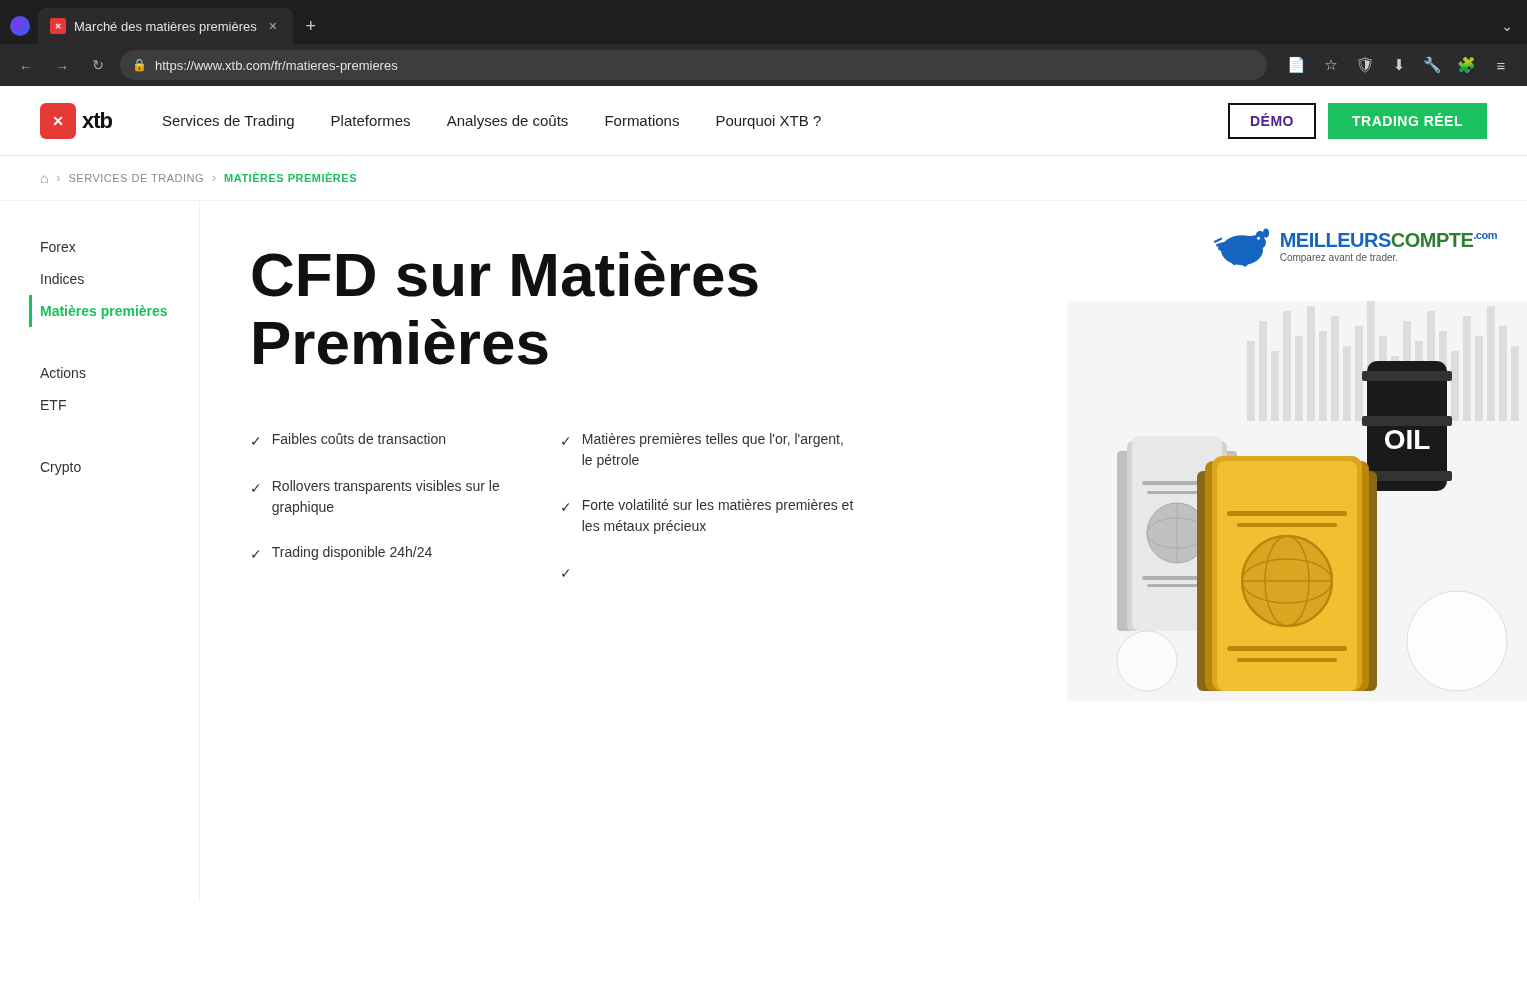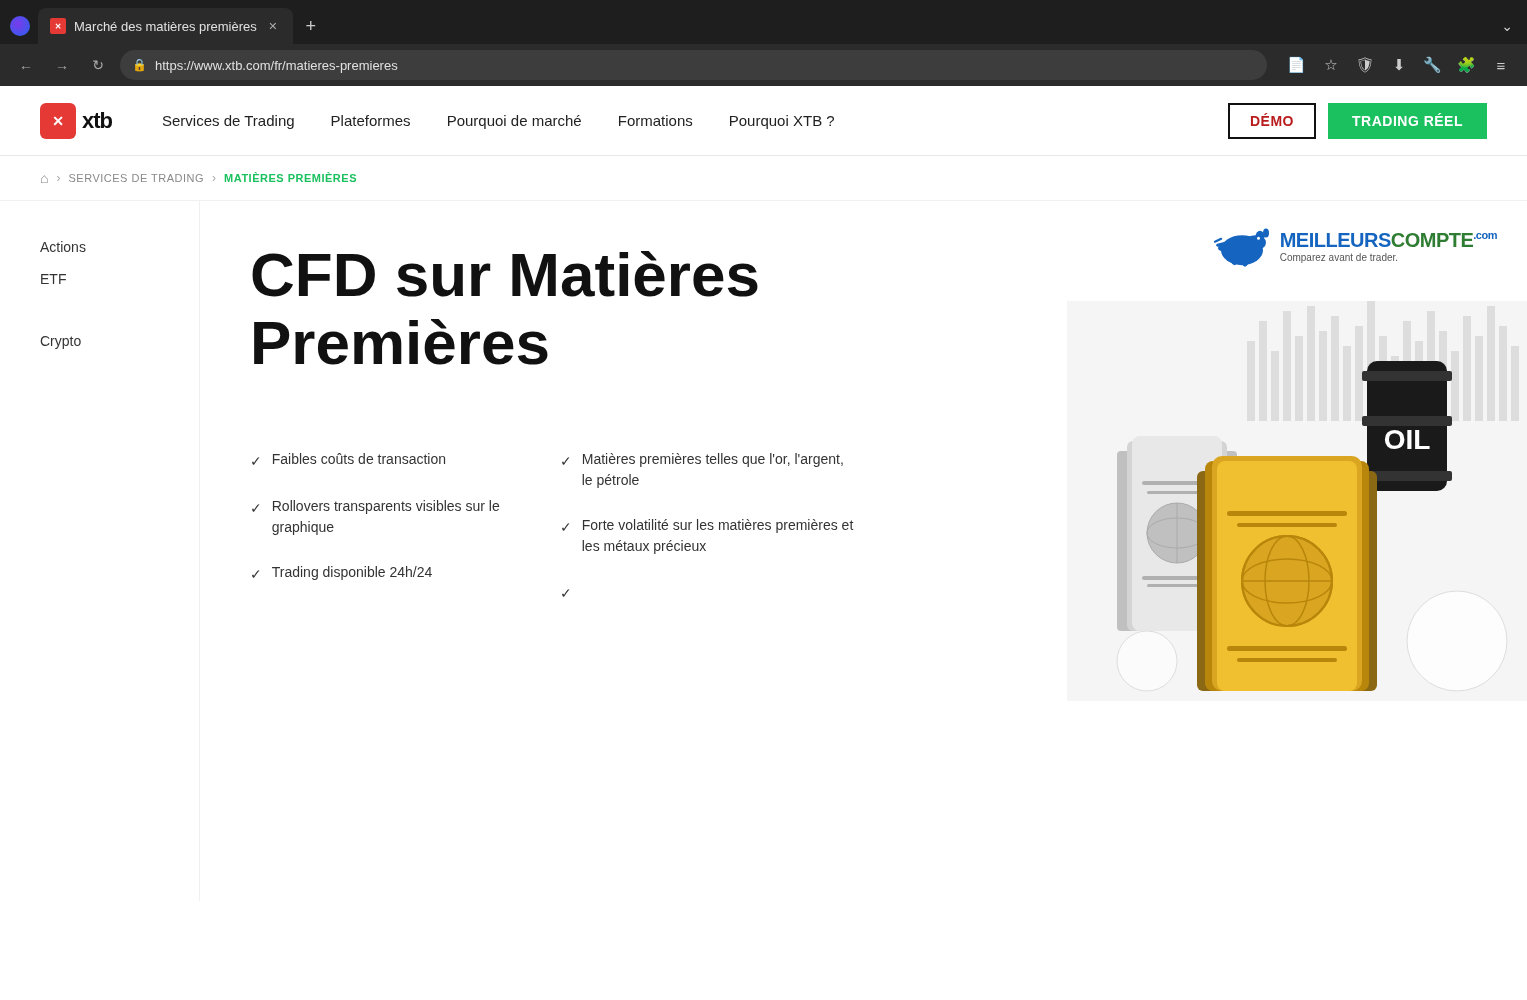--- a/index.html
+++ b/index.html
@@ -172,21 +172,21 @@
     }
     .nav-actions {
       display: flex;
       align-items: center;
       gap: 12px;
       margin-left: auto;
     }
     .btn-demo {
       border: 2px solid #111;
       background: #fff;
-      color: #b91c1c;
+      color: #4c1d95;
       padding: 8px 20px;
       font-size: 14px;
       font-weight: 700;
       cursor: pointer;
       letter-spacing: 0.5px;
     }
     .btn-compte {
       background: #1bc15e;
       color: #fff;
       border: none;
@@ -270,21 +270,21 @@
     .main-content {
       flex: 1;
       padding: 40px 40px 40px 50px;
       position: relative;
     }
     .hero-title {
       font-size: 62px;
       font-weight: 900;
       color: #111;
       line-height: 1.1;
-      margin-bottom: 60px;
+      margin-bottom: 40px;
       max-width: 540px;
     }
     .features-grid {
       display: grid;
       grid-template-columns: 1fr 1fr;
       gap: 0;
       max-width: 620px;
     }
     .feature-item {
       display: flex;
@@ -385,41 +385,52 @@
 <div class="website">
 
   <header class="site-header">
     <div class="logo">
       <div class="logo-icon">✕</div>
       <span class="logo-text">xtb</span>
     </div>
     <nav class="main-nav">
       <a class="nav-item">Services de Trading</a>
       <a class="nav-item">Plateformes</a>
-      <a class="nav-item">Pourquoi de marché</a>
+      <a class="nav-item">Analyses de coûts</a>
       <a class="nav-item">Formations</a>
       <a class="nav-item">Pourquoi XTB ?</a>
     </nav>
     <div class="nav-actions">
       <button class="btn-demo">DÉMO</button>
       <button class="btn-compte">TRADING RÉEL</button>
     </div>
   </header>
 
   <div class="breadcrumb">
     <span class="breadcrumb-home">⌂</span>
     <span class="breadcrumb-sep">›</span>
     <span class="breadcrumb-link">SERVICES DE TRADING</span>
     <span class="breadcrumb-sep">›</span>
     <span class="breadcrumb-current">MATIÈRES PREMIÈRES</span>
   </div>
 
   <div class="page-layout">
 
     <aside class="sidebar">
+      <div class="sidebar-group">
+        <div class="sidebar-item">
+          <span>Forex</span>
+        </div>
+        <div class="sidebar-item">
+          <span>Indices</span>
+        </div>
+        <div class="sidebar-item active" style="color: rgb(27, 193, 94); font-weight: 600;">
+          <span>Matières premières</span>
+        </div>
+      </div>
       <div class="sidebar-group">
         <div class="sidebar-item">
           <span>Actions</span>
         </div>
         <div class="sidebar-item">
           <span>ETF</span>
         </div>
       </div>
       <div class="sidebar-group">
         <div class="sidebar-item">

